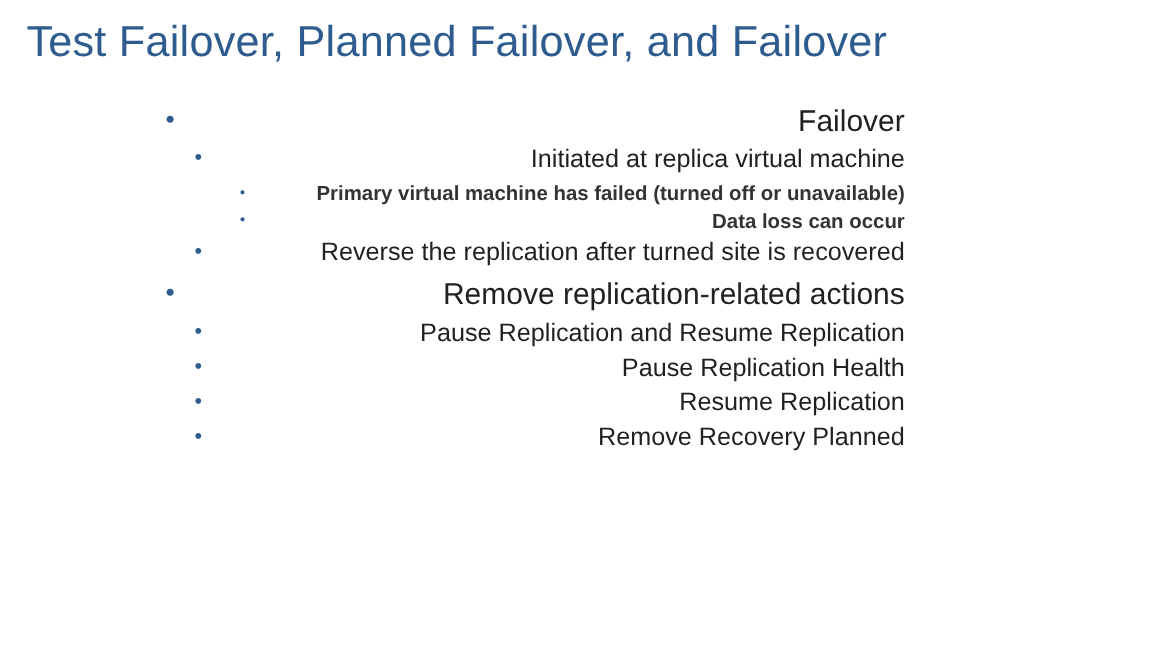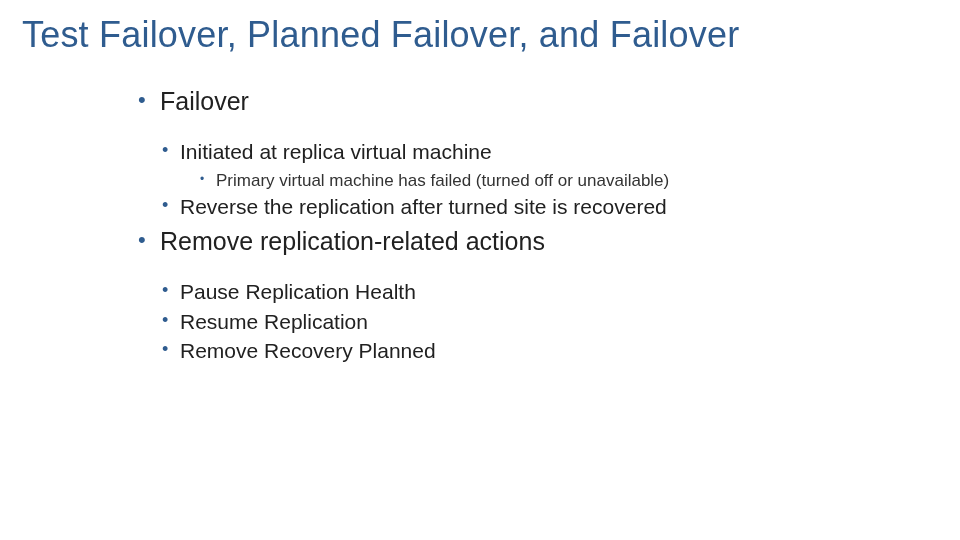--- a/index.html
+++ b/index.html
@@ -10,20 +10,21 @@
     background: #ffffff;
     font-family: "Segoe UI", "Segoe UI Light", -apple-system, BlinkMacSystemFont, sans-serif;
     color: #212121;
     overflow: hidden;
   }
   .slide {
     width: 794px;
     height: 540px;
     position: relative;
     box-sizing: border-box;
+    text-align: right;
   }
   .title {
     position: absolute;
     left: 22px;
     top: 14px;
     font-size: 36px;
     font-weight: 300;
     letter-spacing: 0.2px;
   }
   .body {
@@ -51,21 +52,21 @@
   }
   .l1 > li::before {
     content: "•";
     position: absolute;
     left: 0;
     top: 0;
     font-size: 22px;
   }
   
   .l2 {
-    margin-top: 22px;
+    margin-top: 3px;
   }
   .l2 > li {
     font-size: 21px;
     padding-left: 20px;
     margin-top: 3px;
     color: #212121;
   }
   .l2 > li::before {
     content: "•";
     position: absolute;
@@ -76,21 +77,21 @@
   
   .l3 {
     margin-top: 4px;
     margin-left: 20px;
   }
   .l3 > li {
     font-size: 17px;
     padding-left: 16px;
     margin-top: 2px;
     color: #333333;
-    font-weight: 400;
+    font-weight: 700;
   }
   .l3 > li::before {
     content: "•";
     position: absolute;
     left: 0;
     top: 2px;
     font-size: 12px;
   }
   .accent { }
 </style>
@@ -106,31 +107,37 @@
 
       <li>
         <span>Failover</span>
         <ul class="l2">
           <li>
             <span>Initiated at replica virtual machine</span>
             <ul class="l3">
               <li>
                 <span>Primary virtual machine has failed (turned off or unavailable)</span>
               </li>
+              <li>
+                <span>Data loss can occur</span>
+              </li>
             </ul>
           </li>
           <li>
             <span>Reverse the replication after turned site is recovered</span>
           </li>
         </ul>
       </li>
 
       <li>
         <span>Remove replication-related actions</span>
         <ul class="l2">
+          <li>
+            <span>Pause Replication and Resume Replication</span>
+          </li>
           <li>
             <span>Pause Replication Health</span>
           </li>
           <li>
             <span>Resume Replication</span>
           </li>
           <li>
             <span>Remove Recovery Planned</span>
           </li>
         </ul>

